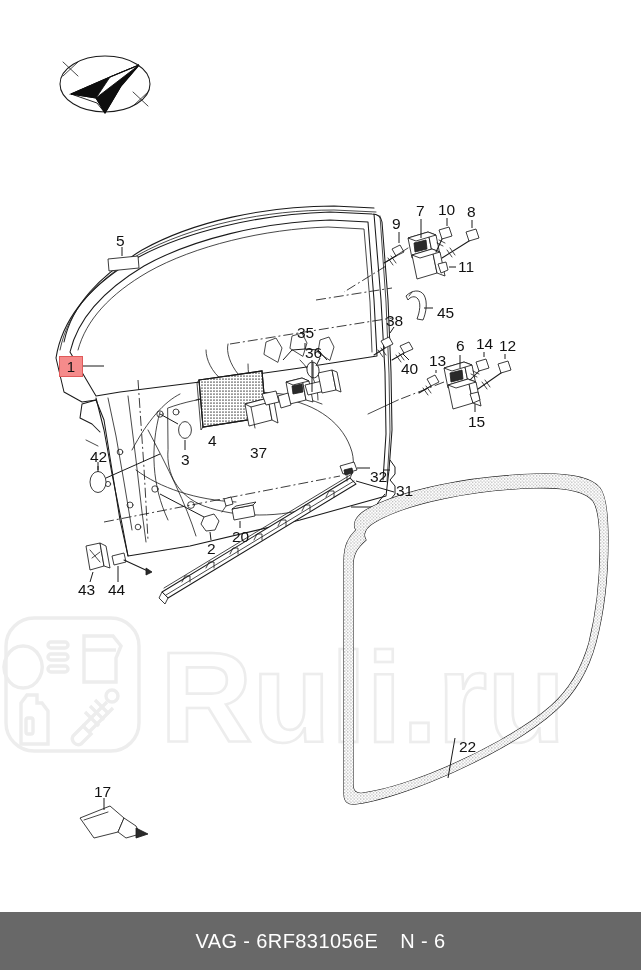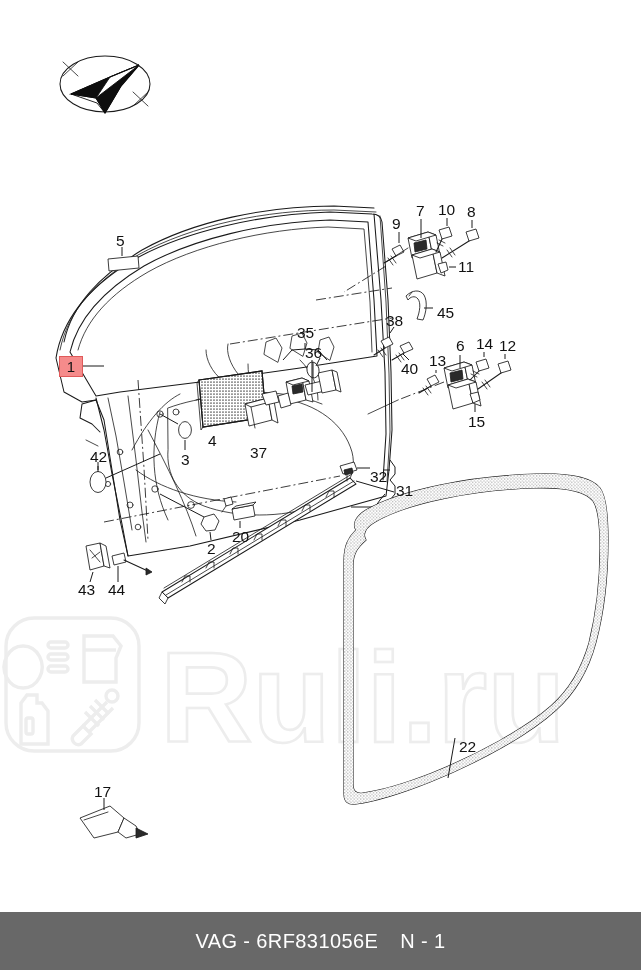--- a/index.html
+++ b/index.html
@@ -499,16 +499,16 @@
     </g>
 
     <path class="lead" d="M83 366 L104 366"></path>
   </svg>
   </div>
 
   <div id="hl-chip"></div>
   <div id="hl-num">1</div>
 
   <div id="footer">
-    <span class="ftxt"><span>VAG - 6RF831056E</span><span class="fgap"></span><span>N - 1</span></span>
+    <span class="ftxt"><span>VAG - 6RF831056E</span><span class="fgap"></span><span>N - 6</span></span>
   </div>
 
 </div>
 
 </body></html>

